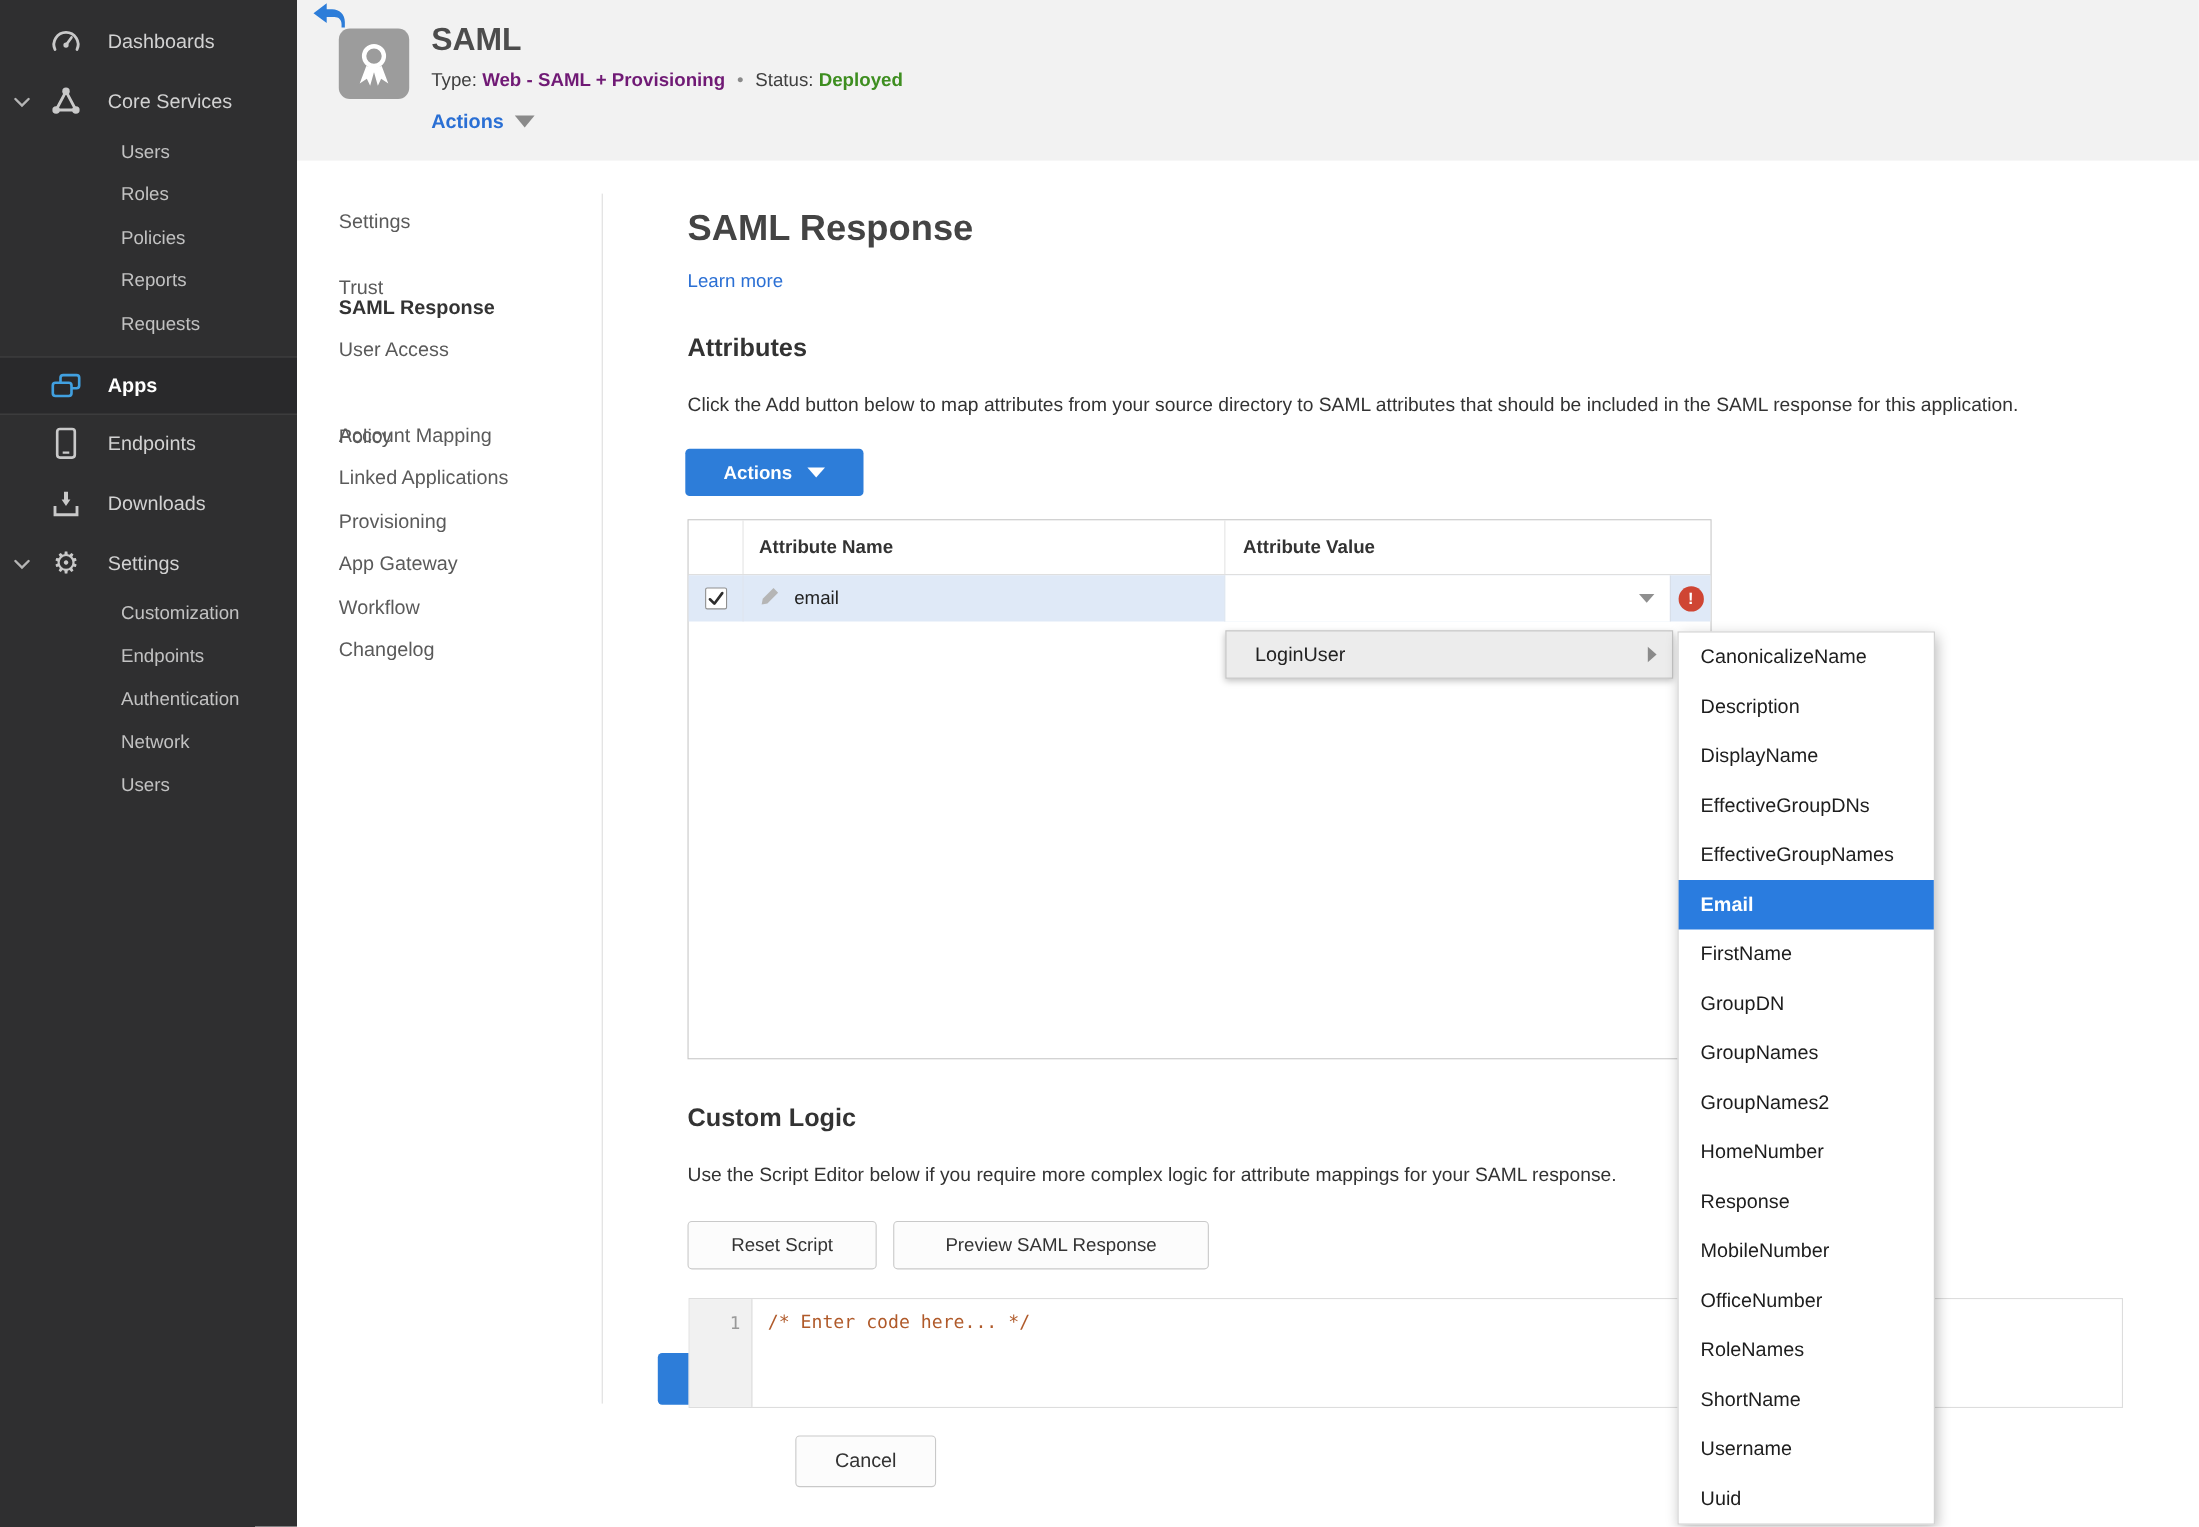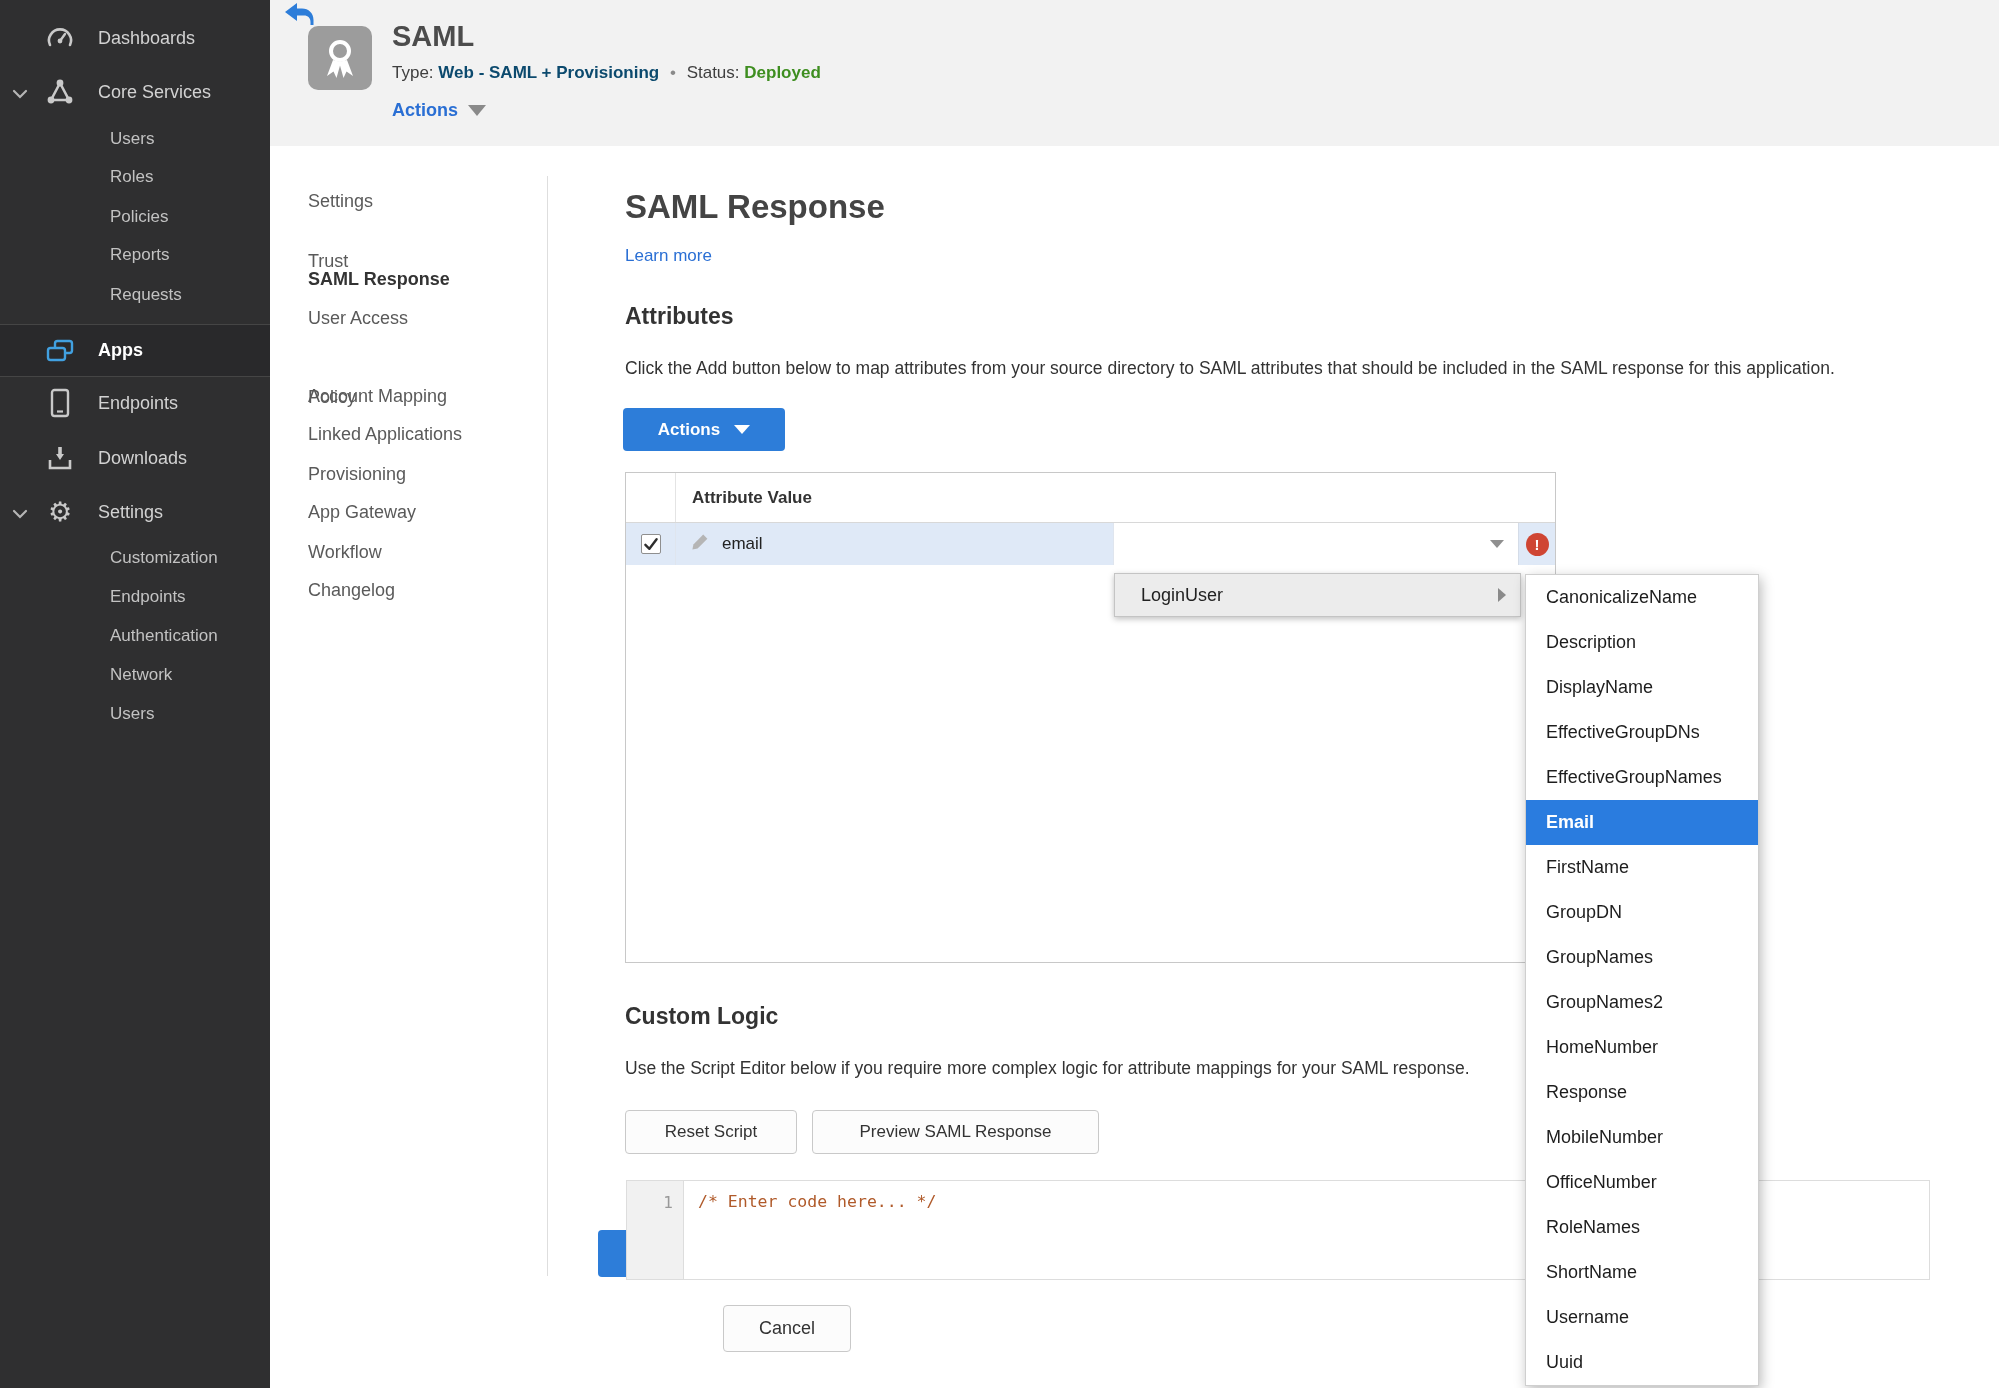--- a/index.html
+++ b/index.html
@@ -15,21 +15,21 @@
   .srow.apps { background:#29292b; border-top:1px solid #454545; border-bottom:1px solid #454545; }
   .srow.apps .lbl { color:#ffffff; font-weight:bold; }
   .gear-glyph { font-size:27px; color:#c9c9c9; line-height:1; }
 
   
   #page-header { position:absolute; left:270px; top:0; width:1729px; height:146px; background:#f2f2f2; z-index:10; }
   #back-arrow { position:absolute; left:14px; top:2px; width:30px; height:26px; cursor:pointer; }
   #app-icon { position:absolute; left:38px; top:26px; width:64px; height:64px; background:#9c9c9c; border-radius:10px; display:flex; align-items:center; justify-content:center; }
   #app-title { position:absolute; left:122px; top:20px; font-size:29px; font-weight:bold; color:#4c4c4c; }
   #type-line { position:absolute; left:122px; top:63px; font-size:17px; color:#3f3f3f; white-space:nowrap; }
-  #type-line .bold { font-weight:bold; color:#0c4a6e; }
+  #type-line .bold { font-weight:bold; color:#701a75; }
   #type-line .dot { color:#8a8a8a; padding:0 6px; }
   #type-line .green { font-weight:bold; color:#3e8e20; }
   #hdr-actions { position:absolute; left:122px; top:100px; display:flex; align-items:center; cursor:pointer; }
   #hdr-actions .txt { font-size:18px; font-weight:bold; color:#2a6fd4; }
   #hdr-actions .tri { margin-left:10px; width:0; height:0; border-left:9px solid transparent; border-right:9px solid transparent; border-top:11px solid #8a8a8a; }
 
   
   .subnav-item { position:absolute; left:308px; font-size:18px; color:#5a5a5a; white-space:nowrap; cursor:pointer; z-index:5; }
   .subnav-item.active { color:#333; font-weight:bold; }
   #vdivider { position:absolute; left:547px; top:176px; width:1px; height:1100px; background:#dedede; }
@@ -235,20 +235,21 @@
 <div id="attr-desc">Click the Add button below to map attributes from your source directory to SAML attributes that should be included in the SAML response for this application.</div>
 
 <button id="actions-btn">
   <span>Actions</span>
   <span class="tri"></span>
 </button>
 
 <div id="attr-table">
   <div class="thead">
     <div class="th cb"></div>
+    <div class="th name">Attribute Name</div>
     <div class="th value">Attribute Value</div>
   </div>
   <div class="trow">
     <div class="td cb">
       <span id="row-checkbox">
         <svg width="16" height="16" viewBox="0 0 20 20">
             <polyline points="3,11 8,16 17,4" fill="none" stroke="#2d2d2d" stroke-width="3" stroke-linecap="round" stroke-linejoin="round"></polyline>
           </svg>
       </span>
     </div>

